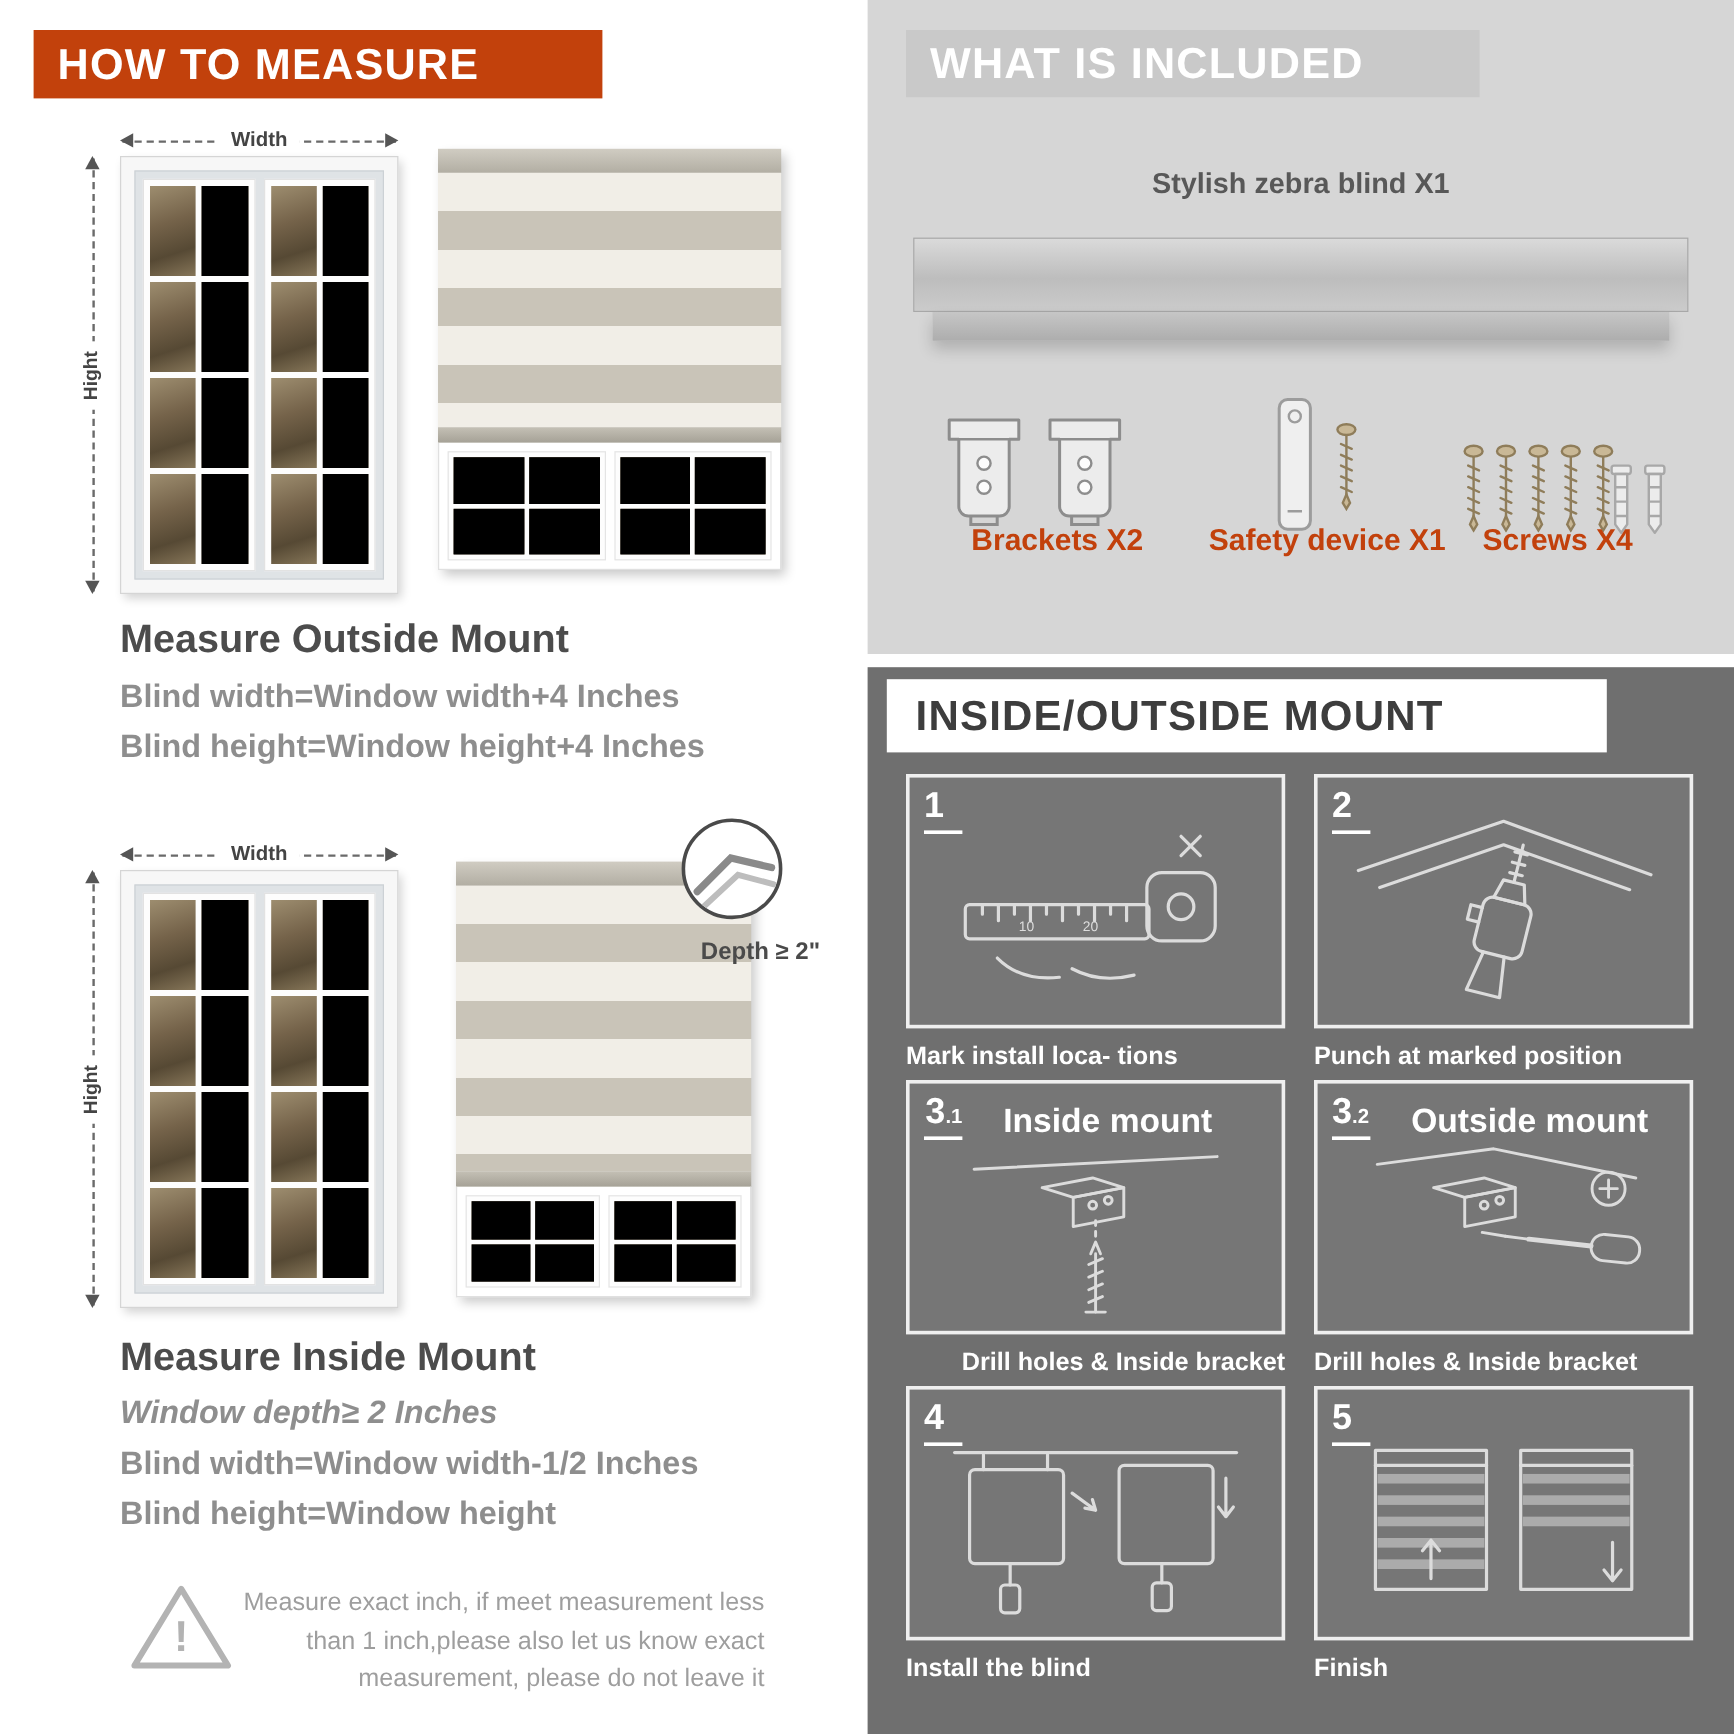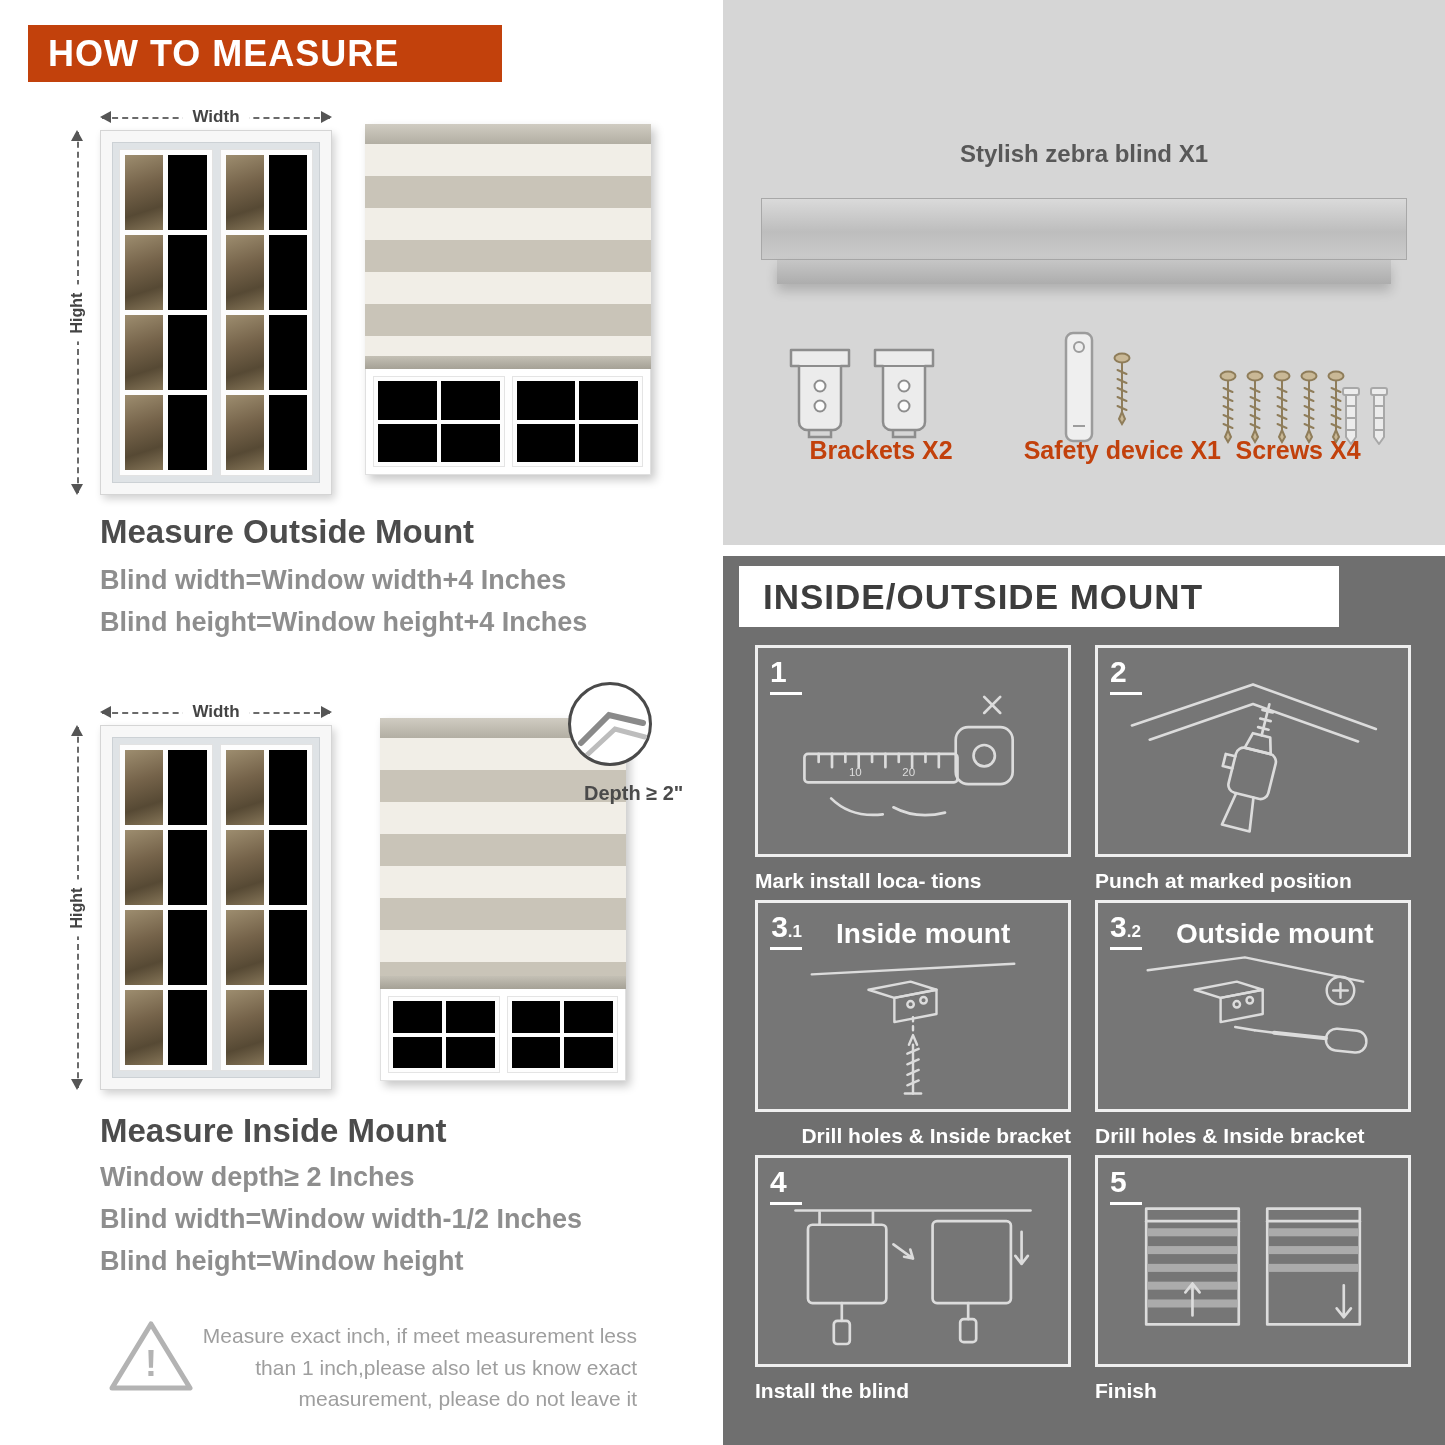--- a/index.html
+++ b/index.html
@@ -65,21 +65,21 @@
                 background:linear-gradient(180deg,#dadada,#bdbdbd 55%,#cbcbcb);border:1px solid #a8a8a8;box-sizing:border-box;}
   .cassette-under{position:absolute;left:54px;top:260px;width:614px;height:24px;
                   background:linear-gradient(180deg,#c6c6c6,#adadad);box-shadow:0 7px 12px rgba(0,0,0,.18);}
   .included-items{position:absolute;left:0;top:328px;width:100%;height:135px;}
   .brackets-box{position:absolute;left:64px;top:16px;display:flex;gap:18px;}
   .safety-box{position:absolute;left:338px;top:2px;display:flex;gap:16px;align-items:flex-start;}
   .screws-box{position:absolute;left:496px;top:42px;display:flex;gap:9px;}
   .anchors-box{position:absolute;left:618px;top:58px;display:flex;gap:8px;}
   .item-label{position:absolute;top:436px;text-align:center;font-weight:bold;font-size:25px;color:#c2410c;}
   .label-brackets{left:48px;width:220px;}
-  .label-safety{left:268px;width:230px;text-align:right;}
+  .label-safety{left:268px;width:230px;}
   .label-screws{left:470px;width:210px;}
 
   
   .mount{position:absolute;left:723px;top:556px;width:722px;height:889px;background:#6f6f6f;}
   .banner-mount{position:absolute;left:16px;top:10px;width:600px;height:61px;background:#fff;
                 color:#3d3d3d;font-weight:bold;font-size:35px;display:flex;align-items:center;
                 padding-left:24px;box-sizing:border-box;letter-spacing:1px;}
   .step{position:absolute;width:316px;}
   .panel{position:relative;height:212px;border:3px solid #efefef;background:#767676;box-sizing:border-box;}
   .panel svg.art{position:absolute;left:50%;top:55%;transform:translate(-50%,-50%);}
@@ -248,32 +248,33 @@
 
     <div class="depth-circle" style="left:568px;top:682px;">
       <svg width="78" height="78" viewBox="0 0 78 78">
         <path d="M10 58 L38 30 L72 38" fill="none" stroke="#8a8a8a" stroke-width="6" stroke-linecap="round"></path>
         <path d="M16 70 L44 44 L74 52" fill="none" stroke="#bdbdbd" stroke-width="5" stroke-linecap="round"></path>
       </svg>
     </div>
     <div class="depth-label" style="left:584px;top:782px;">Depth ≥ 2"</div>
 
     <div class="measure-title" style="left:100px;top:1112px;">Measure Inside Mount</div>
-    <div class="measure-line" style="left:100px;top:1162px;">Window depth≥ 2 Inches</div>
+    <div class="measure-line" style="left:100px;top:1162px;font-style:italic;">Window depth≥ 2 Inches</div>
     <div class="measure-line" style="left:100px;top:1204px;">Blind width=Window width-1/2 Inches</div>
     <div class="measure-line" style="left:100px;top:1246px;">Blind height=Window height</div>
 
     <svg style="position:absolute;left:106px;top:1316px;" width="90" height="80" viewBox="0 0 90 80">
       <path d="M45 8 L84 72 H6 Z" fill="none" stroke="#b3b3b3" stroke-width="5" stroke-linejoin="round"></path>
       <text x="45" y="60" text-anchor="middle" font-size="36" font-weight="bold" fill="#b3b3b3">!</text>
     </svg>
     <div class="warning-text" style="left:177px;top:1320px;text-align:right;">Measure exact inch, if meet measurement less than 1 inch,please also let us know exact measurement, please do not leave it</div>
   </section>
 
   <section class="included">
+    <div class="banner banner-included">WHAT IS INCLUDED</div>
     <div class="product-title">Stylish zebra blind X1</div>
 
     <div class="cassette-bar"></div>
     <div class="cassette-under"></div>
 
     <div class="included-items">
       <div class="brackets-box">
         <svg width="66" height="96" viewBox="0 0 66 96">
             <use href="#sym-bracket"></use>
           </svg>

